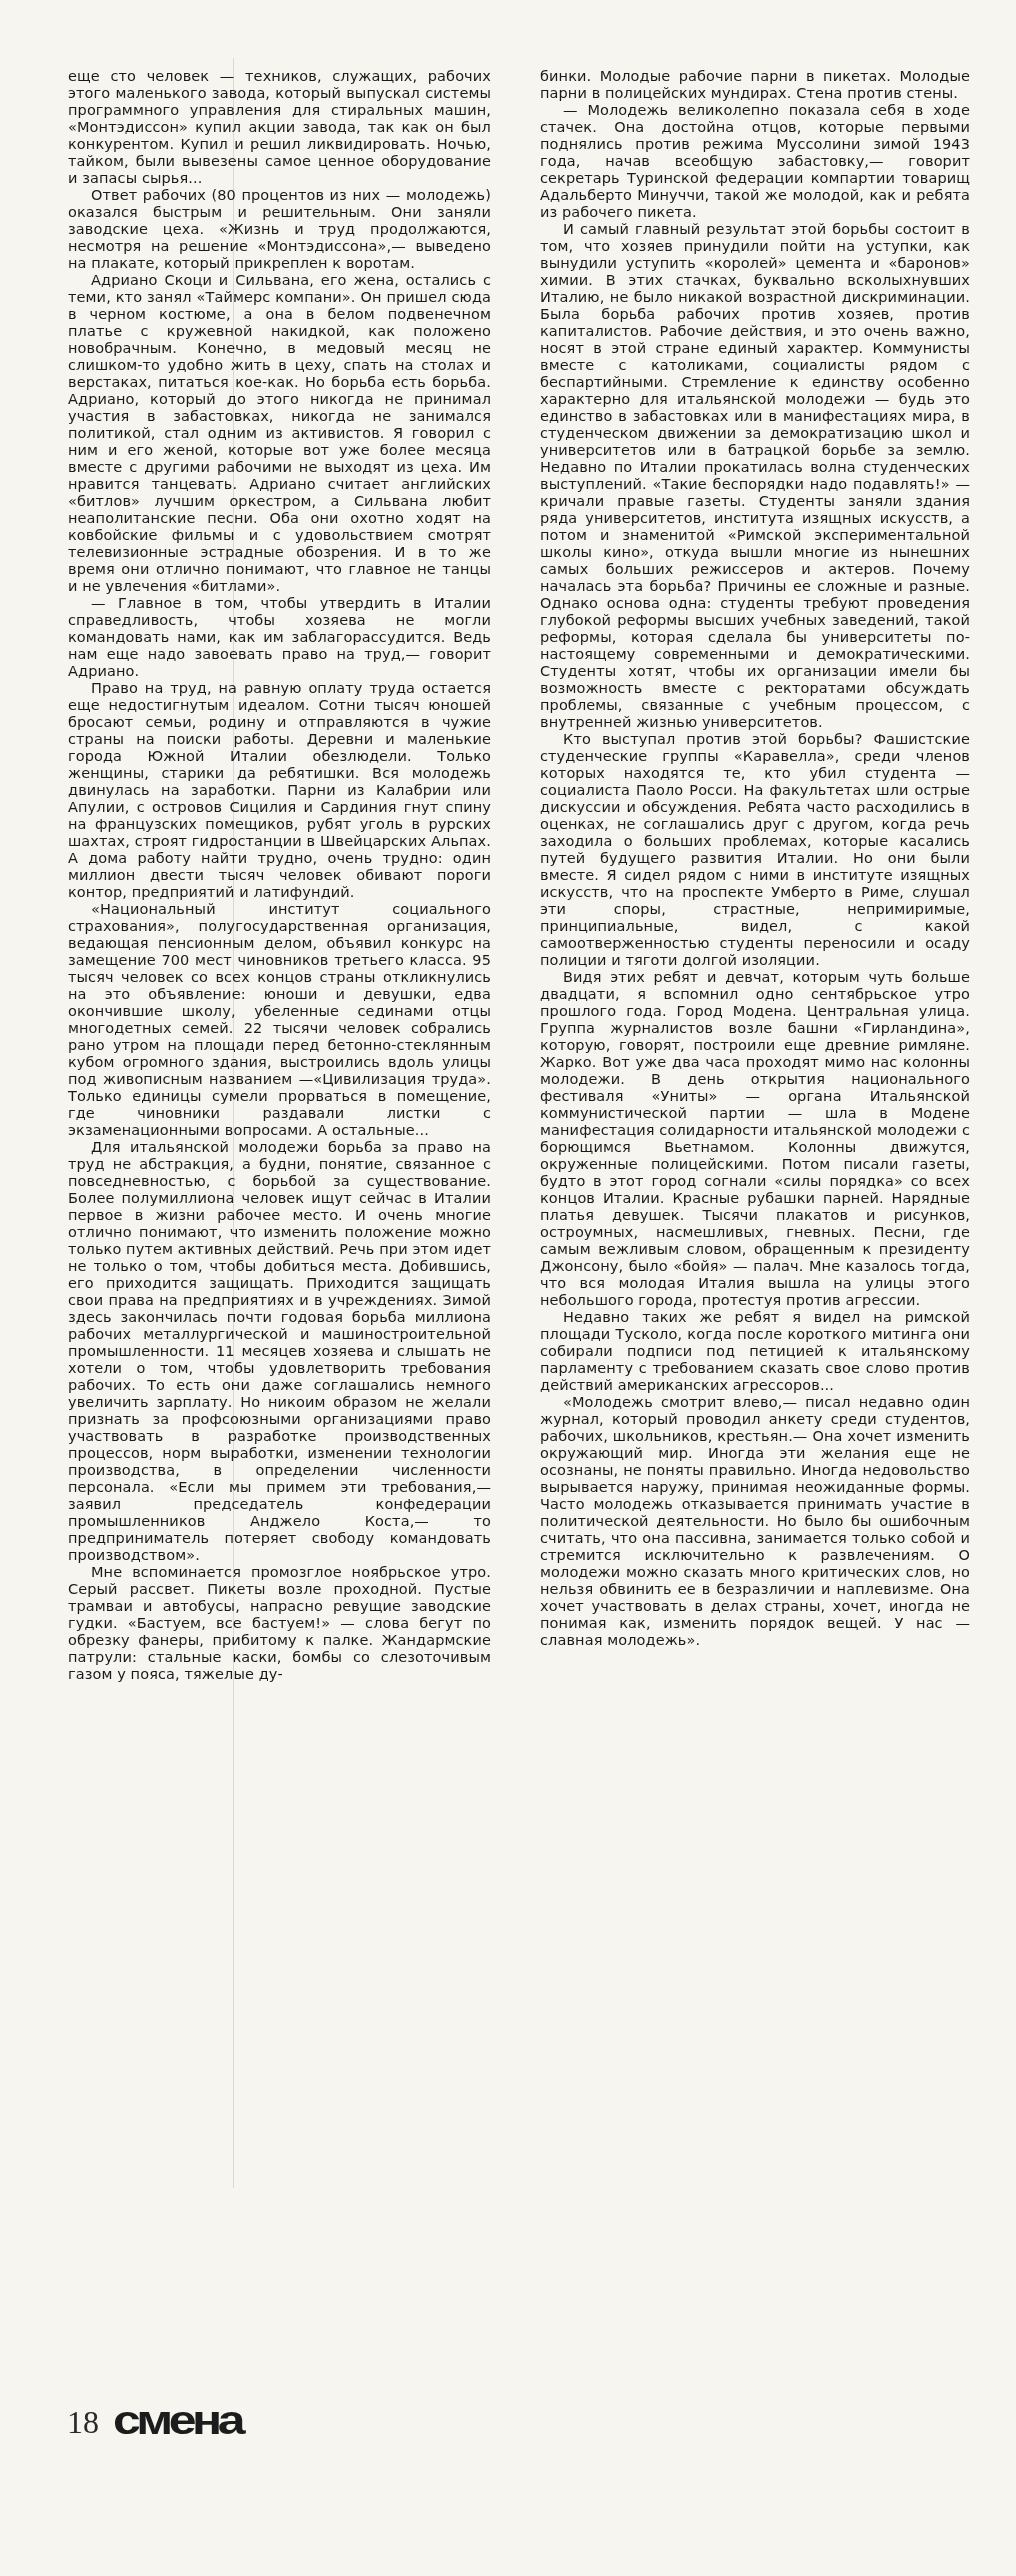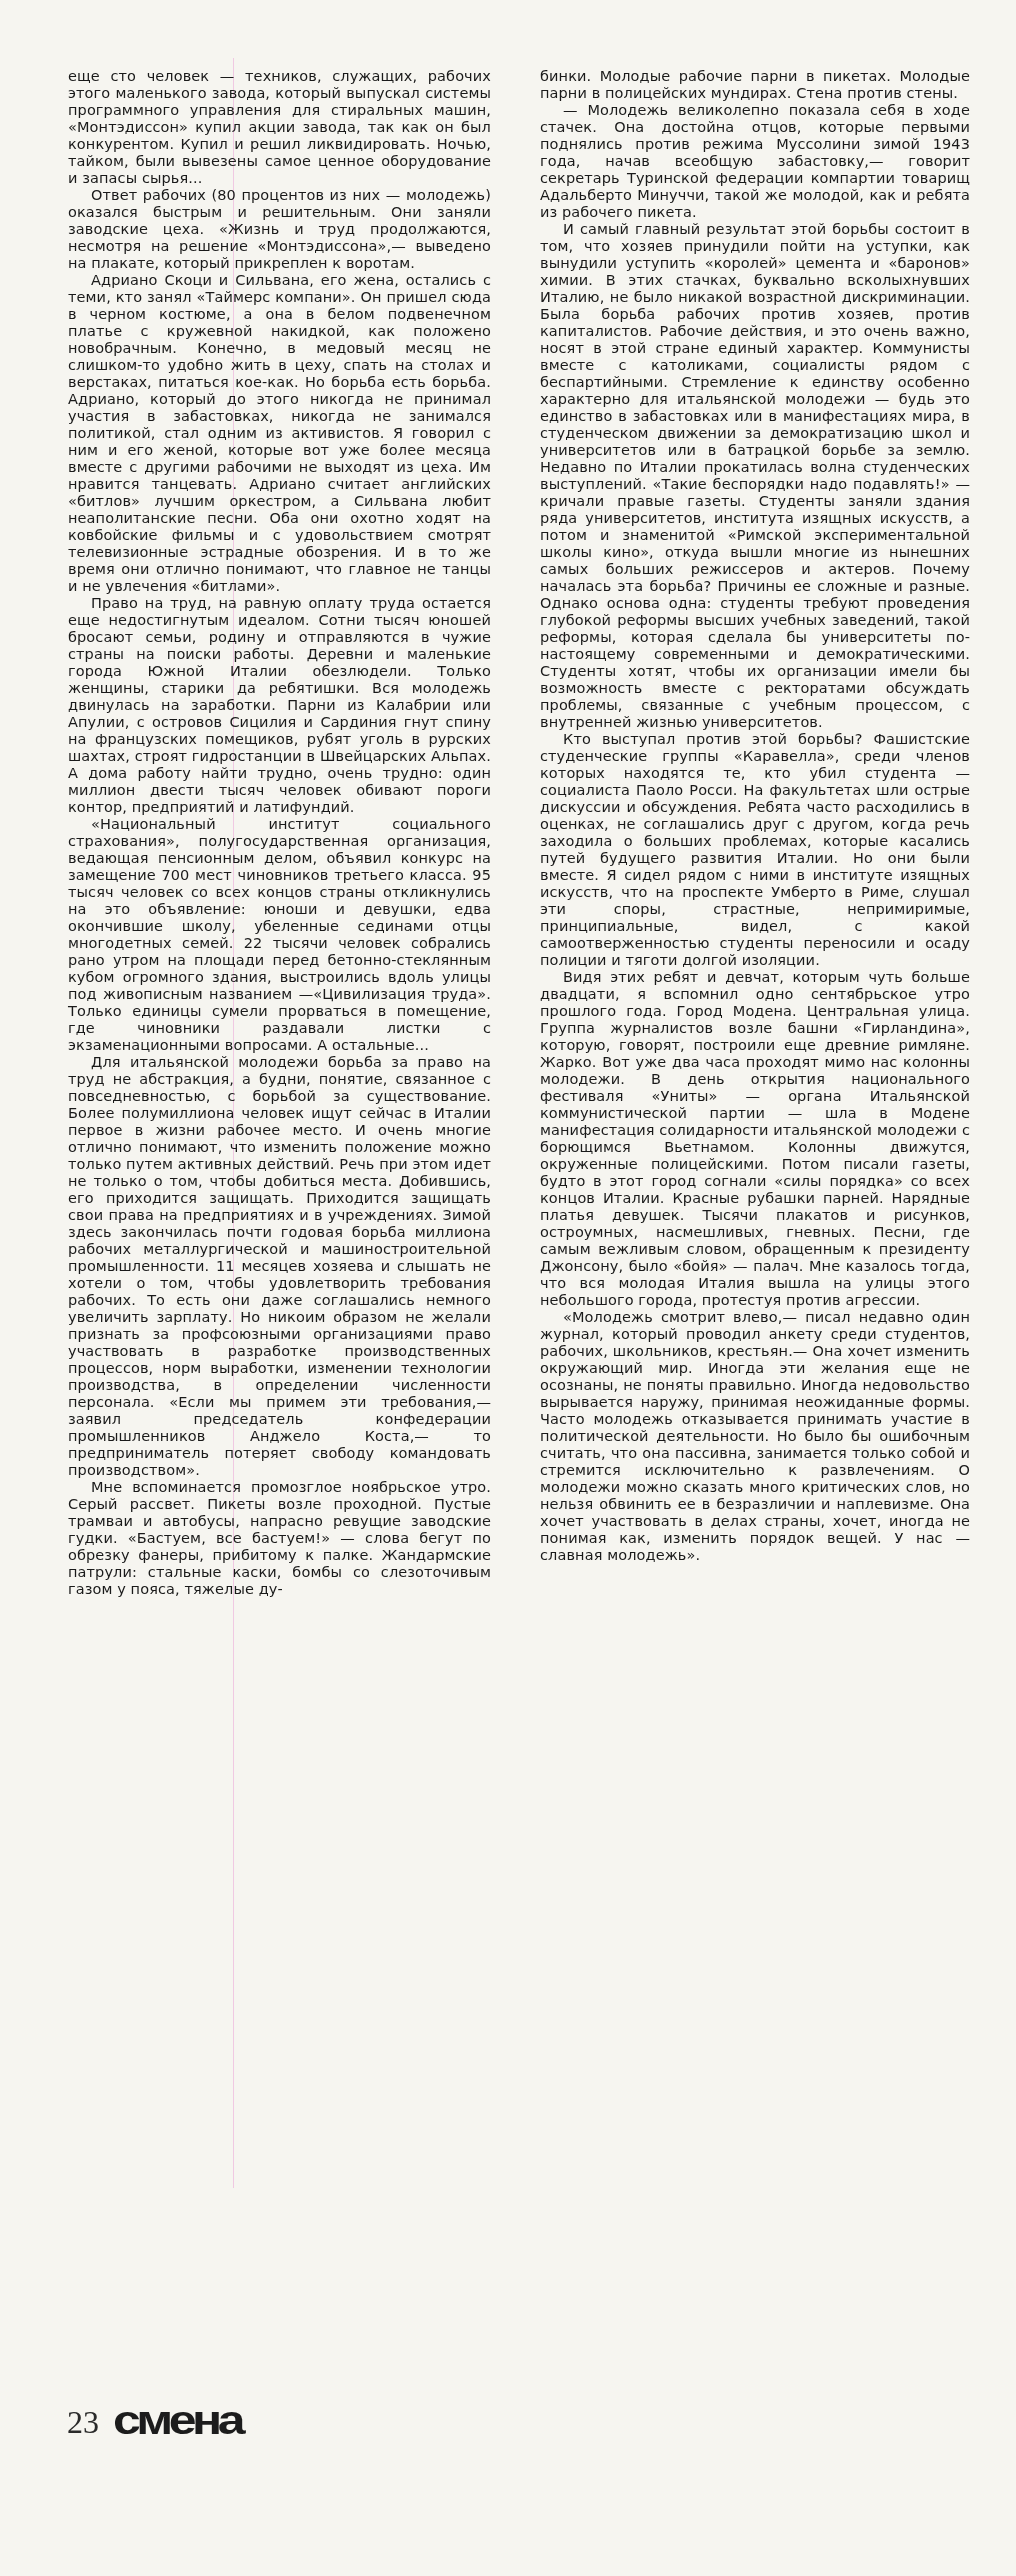--- a/index.html
+++ b/index.html
@@ -62,32 +62,34 @@
 </style>
 </head>
 <body>
 
 <div class="fold"></div>
 
 <div class="column" id="col-left">
   <p class="para">еще сто человек — техников, служащих, рабочих этого маленького завода, который выпускал системы программного управления для стиральных машин, «Монтэдиссон» купил акции завода, так как он был конкурентом. Купил и решил ликвидировать. Ночью, тайком, были вывезены самое ценное оборудование и запасы сырья...</p>
   <p class="para indent">Ответ рабочих (80 процентов из них — молодежь) оказался быстрым и решительным. Они заняли заводские цеха. «Жизнь и труд продолжаются, несмотря на решение «Монтэдиссона»,— выведено на плакате, который прикреплен к воротам.</p>
   <p class="para indent">Адриано Скоци и Сильвана, его жена, остались с теми, кто занял «Таймерс компани». Он пришел сюда в черном костюме, а она в белом подвенечном платье с кружевной накидкой, как положено новобрачным. Конечно, в медовый месяц не слишком-то удобно жить в цеху, спать на столах и верстаках, питаться кое-как. Но борьба есть борьба. Адриано, который до этого никогда не принимал участия в забастовках, никогда не занимался политикой, стал одним из активистов. Я говорил с ним и его женой, которые вот уже более месяца вместе с другими рабочими не выходят из цеха. Им нравится танцевать. Адриано считает английских «битлов» лучшим оркестром, а Сильвана любит неаполитанские песни. Оба они охотно ходят на ковбойские фильмы и с удовольствием смотрят телевизионные эстрадные обозрения. И в то же время они отлично понимают, что главное не танцы и не увлечения «битлами».</p>
+  <p class="para indent">— Главное в том, чтобы утвердить в Италии справедливость, чтобы хозяева не могли командовать нами, как им заблагорассудится. Ведь нам еще надо завоевать право на труд,— говорит Адриано.</p>
   <p class="para indent">Право на труд, на равную оплату труда остается еще недостигнутым идеалом. Сотни тысяч юношей бросают семьи, родину и отправляются в чужие страны на поиски работы. Деревни и маленькие города Южной Италии обезлюдели. Только женщины, старики да ребятишки. Вся молодежь двинулась на заработки. Парни из Калабрии или Апулии, с островов Сицилия и Сардиния гнут спину на французских помещиков, рубят уголь в рурских шахтах, строят гидростанции в Швейцарских Альпах. А дома работу найти трудно, очень трудно: один миллион двести тысяч человек обивают пороги контор, предприятий и латифундий.</p>
   <p class="para indent">«Национальный институт социального страхования», полугосударственная организация, ведающая пенсионным делом, объявил конкурс на замещение 700 мест чиновников третьего класса. 95 тысяч человек со всех концов страны откликнулись на это объявление: юноши и девушки, едва окончившие школу, убеленные сединами отцы многодетных семей. 22 тысячи человек собрались рано утром на площади перед бетонно-стеклянным кубом огромного здания, выстроились вдоль улицы под живописным названием —«Цивилизация труда». Только единицы сумели прорваться в помещение, где чиновники раздавали листки с экзаменационными вопросами. А остальные...</p>
   <p class="para indent">Для итальянской молодежи борьба за право на труд не абстракция, а будни, понятие, связанное с повседневностью, с борьбой за существование. Более полумиллиона человек ищут сейчас в Италии первое в жизни рабочее место. И очень многие отлично понимают, что изменить положение можно только путем активных действий. Речь при этом идет не только о том, чтобы добиться места. Добившись, его приходится защищать. Приходится защищать свои права на предприятиях и в учреждениях. Зимой здесь закончилась почти годовая борьба миллиона рабочих металлургической и машиностроительной промышленности. 11 месяцев хозяева и слышать не хотели о том, чтобы удовлетворить требования рабочих. То есть они даже соглашались немного увеличить зарплату. Но никоим образом не желали признать за профсоюзными организациями право участвовать в разработке производственных процессов, норм выработки, изменении технологии производства, в определении численности персонала. «Если мы примем эти требования,— заявил председатель конфедерации промышленников Анджело Коста,— то предприниматель потеряет свободу командовать производством».</p>
   <p class="para indent">Мне вспоминается промозглое ноябрьское утро. Серый рассвет. Пикеты возле проходной. Пустые трамваи и автобусы, напрасно ревущие заводские гудки. «Бастуем, все бастуем!» — слова бегут по обрезку фанеры, прибитому к палке. Жандармские патрули: стальные каски, бомбы со слезоточивым газом у пояса, тяжелые ду-</p>
 </div>
 
 <div class="column" id="col-right">
   <p class="para">бинки. Молодые рабочие парни в пикетах. Молодые парни в полицейских мундирах. Стена против стены.</p>
   <p class="para indent">— Молодежь великолепно показала себя в ходе стачек. Она достойна отцов, которые первыми поднялись против режима Муссолини зимой 1943 года, начав всеобщую забастовку,— говорит секретарь Туринской федерации компартии товарищ Адальберто Минуччи, такой же молодой, как и ребята из рабочего пикета.</p>
   <p class="para indent">И самый главный результат этой борьбы состоит в том, что хозяев принудили пойти на уступки, как вынудили уступить «королей» цемента и «баронов» химии. В этих стачках, буквально всколыхнувших Италию, не было никакой возрастной дискриминации. Была борьба рабочих против хозяев, против капиталистов. Рабочие действия, и это очень важно, носят в этой стране единый характер. Коммунисты вместе с католиками, социалисты рядом с беспартийными. Стремление к единству особенно характерно для итальянской молодежи — будь это единство в забастовках или в манифестациях мира, в студенческом движении за демократизацию школ и университетов или в батрацкой борьбе за землю. Недавно по Италии прокатилась волна студенческих выступлений. «Такие беспорядки надо подавлять!» — кричали правые газеты. Студенты заняли здания ряда университетов, института изящных искусств, а потом и знаменитой «Римской экспериментальной школы кино», откуда вышли многие из нынешних самых больших режиссеров и актеров. Почему началась эта борьба? Причины ее сложные и разные. Однако основа одна: студенты требуют проведения глубокой реформы высших учебных заведений, такой реформы, которая сделала бы университеты по-настоящему современными и демократическими. Студенты хотят, чтобы их организации имели бы возможность вместе с ректоратами обсуждать проблемы, связанные с учебным процессом, с внутренней жизнью университетов.</p>
   <p class="para indent">Кто выступал против этой борьбы? Фашистские студенческие группы «Каравелла», среди членов которых находятся те, кто убил студента —социалиста Паоло Росси. На факультетах шли острые дискуссии и обсуждения. Ребята часто расходились в оценках, не соглашались друг с другом, когда речь заходила о больших проблемах, которые касались путей будущего развития Италии. Но они были вместе. Я сидел рядом с ними в институте изящных искусств, что на проспекте Умберто в Риме, слушал эти споры, страстные, непримиримые, принципиальные, видел, с какой самоотверженностью студенты переносили и осаду полиции и тяготи долгой изоляции.</p>
   <p class="para indent">Видя этих ребят и девчат, которым чуть больше двадцати, я вспомнил одно сентябрьское утро прошлого года. Город Модена. Центральная улица. Группа журналистов возле башни «Гирландина», которую, говорят, построили еще древние римляне. Жарко. Вот уже два часа проходят мимо нас колонны молодежи. В день открытия национального фестиваля «Униты» — органа Итальянской коммунистической партии — шла в Модене манифестация солидарности итальянской молодежи с борющимся Вьетнамом. Колонны движутся, окруженные полицейскими. Потом писали газеты, будто в этот город согнали «силы порядка» со всех концов Италии. Красные рубашки парней. Нарядные платья девушек. Тысячи плакатов и рисунков, остроумных, насмешливых, гневных. Песни, где самым вежливым словом, обращенным к президенту Джонсону, было «бойя» — палач. Мне казалось тогда, что вся молодая Италия вышла на улицы этого небольшого города, протестуя против агрессии.</p>
+  <p class="para indent">Недавно таких же ребят я видел на римской площади Тусколо, когда после короткого митинга они собирали подписи под петицией к итальянскому парламенту с требованием сказать свое слово против действий американских агрессоров...</p>
   <p class="para indent">«Молодежь смотрит влево,— писал недавно один журнал, который проводил анкету среди студентов, рабочих, школьников, крестьян.— Она хочет изменить окружающий мир. Иногда эти желания еще не осознаны, не поняты правильно. Иногда недовольство вырывается наружу, принимая неожиданные формы. Часто молодежь отказывается принимать участие в политической деятельности. Но было бы ошибочным считать, что она пассивна, занимается только собой и стремится исключительно к развлечениям. О молодежи можно сказать много критических слов, но нельзя обвинить ее в безразличии и наплевизме. Она хочет участвовать в делах страны, хочет, иногда не понимая как, изменить порядок вещей. У нас — славная молодежь».</p>
 </div>
 
 <div class="footer">
-  <span class="page-number">23</span>
+  <span class="page-number">18</span>
   <span class="logo">смена</span>
 </div>
 
 
 </body></html>

